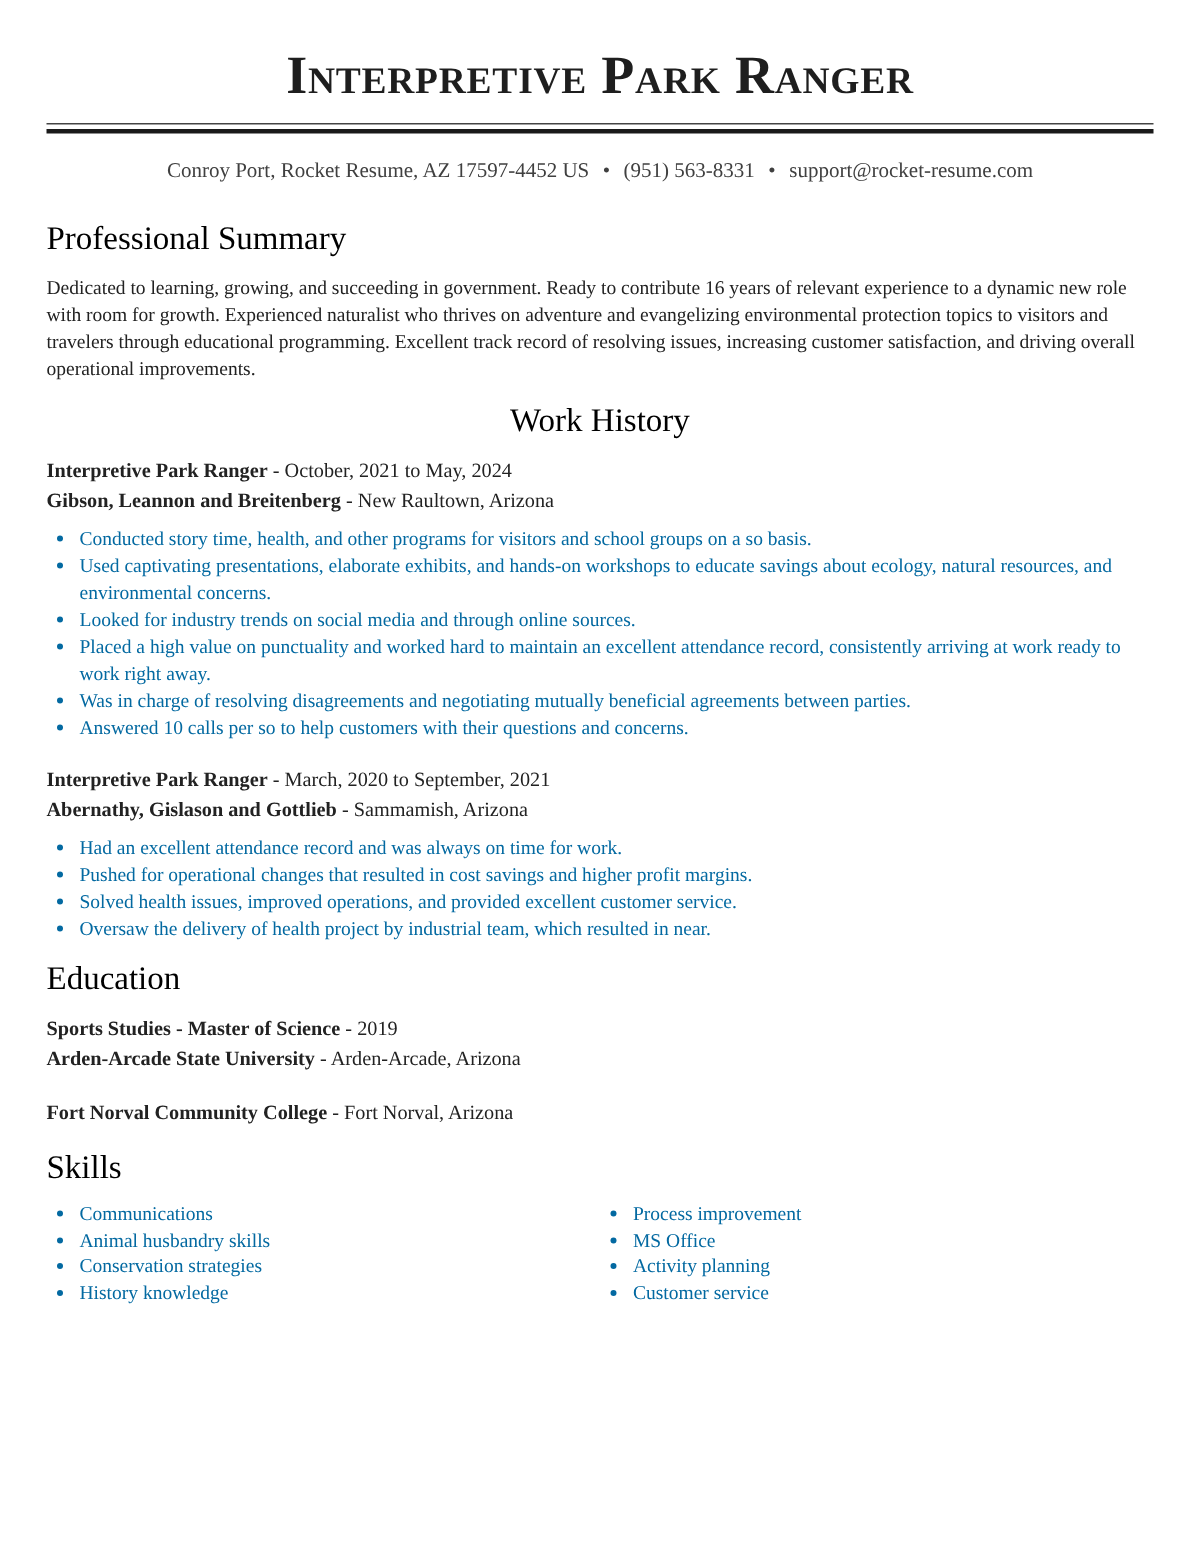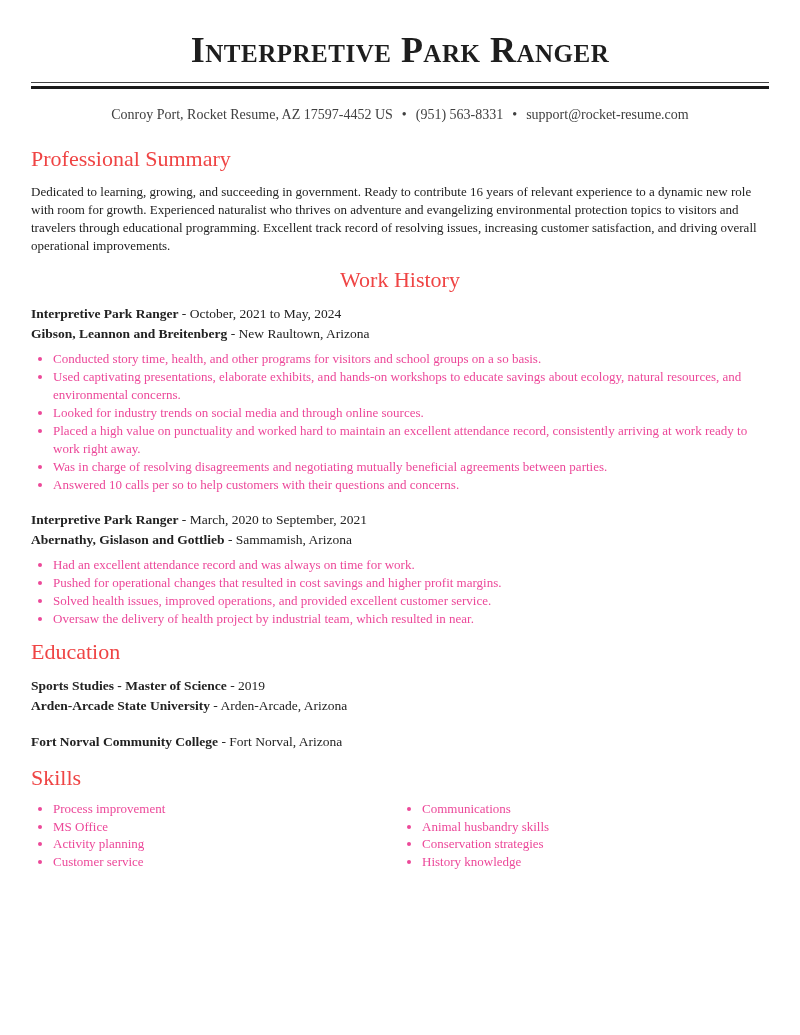--- a/index.html
+++ b/index.html
@@ -16,35 +16,35 @@
     color: #1e1e1e;
   }
   .rule-thin { height: 1px; background: #444; margin-top: 0px; }
   .rule-thick { height: 3px; background: #1a1a1a; margin-top: 3px; }
   .contact {
     text-align: center; font-size: 14px; margin-top: 17px;
     line-height: 18px; color: #404040;
   }
   .contact .sep { margin: 0 9px; }
   h2 {
-    font-weight: normal; font-size: 22px; margin: 0; color: #ef4444;
+    font-weight: normal; font-size: 22px; margin: 0; color: #000000;
     line-height: 28px;
   }
   .summary-h { margin-top: 21px; }
   p.summary {
     font-size: 13px; line-height: 18px; margin: 10px 0 0 0; color: #222;
   }
   .work-h { margin-top: 11px; text-align: center; }
   .job { margin-top: 10px; font-size: 13.5px; }
   .job-title-line { line-height: 20px; }
   .job-title-line b { font-weight: bold; }
   .job-company-line { line-height: 20px; margin-top: 0px; }
   .job-company-line b { font-weight: bold; }
   ul { margin: 6px 0 0 0; padding-left: 22px; }
-  ul li { font-size: 13px; line-height: 18px; color: #ec4899; }
+  ul li { font-size: 13px; line-height: 18px; color: #0369a1; }
   .job2 { margin-top: 16px; }
   .edu-h { margin-top: 10px; }
   .edu { margin-top: 10px; font-size: 13.5px; }
   .edu2 { margin-top: 16px; }
   .skills-h { margin-top: 12px; }
   .skills { display: flex; margin-top: 8px; }
   .skills ul { flex: 1; margin: 0; }
   .skills ul li { line-height: 17.5px; }
 </style>
 </head>
@@ -97,26 +97,26 @@
   </div>
 
   <div class="edu edu2">
     <div class="job-company-line"><b>Fort Norval Community College</b><span> - Fort Norval, Arizona</span></div>
   </div>
 
   <h2 class="skills-h">Skills</h2>
 
   <div class="skills">
     <ul>
+      <li>Communications</li>
+      <li>Animal husbandry skills</li>
+      <li>Conservation strategies</li>
+      <li>History knowledge</li>
+    </ul>
+    <ul>
       <li>Process improvement</li>
       <li>MS Office</li>
       <li>Activity planning</li>
       <li>Customer service</li>
-    </ul>
-    <ul>
-      <li>Communications</li>
-      <li>Animal husbandry skills</li>
-      <li>Conservation strategies</li>
-      <li>History knowledge</li>
     </ul>
   </div>
 
 </div>
 
 </body></html>

